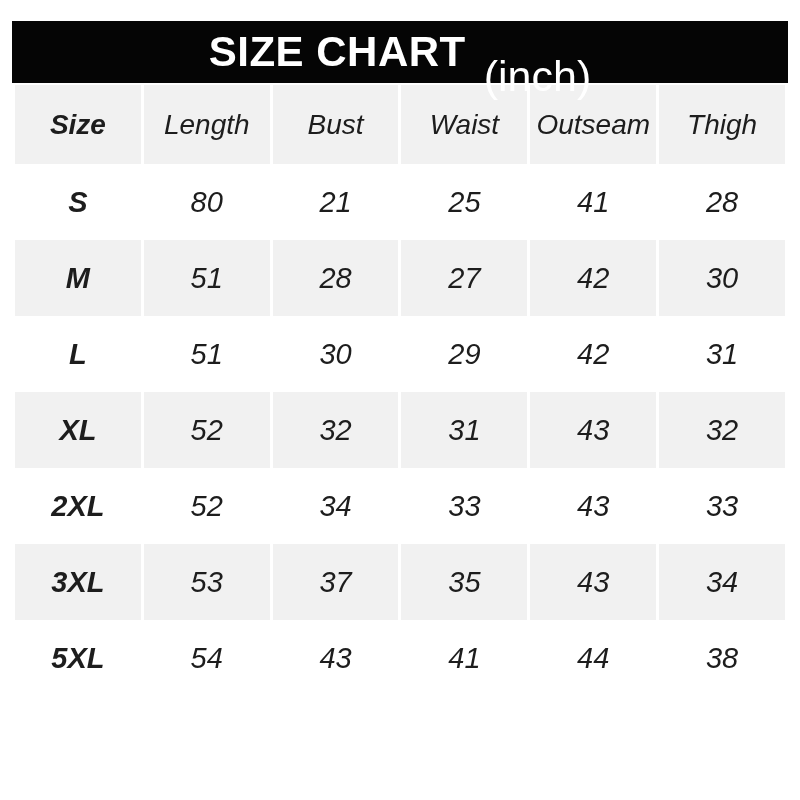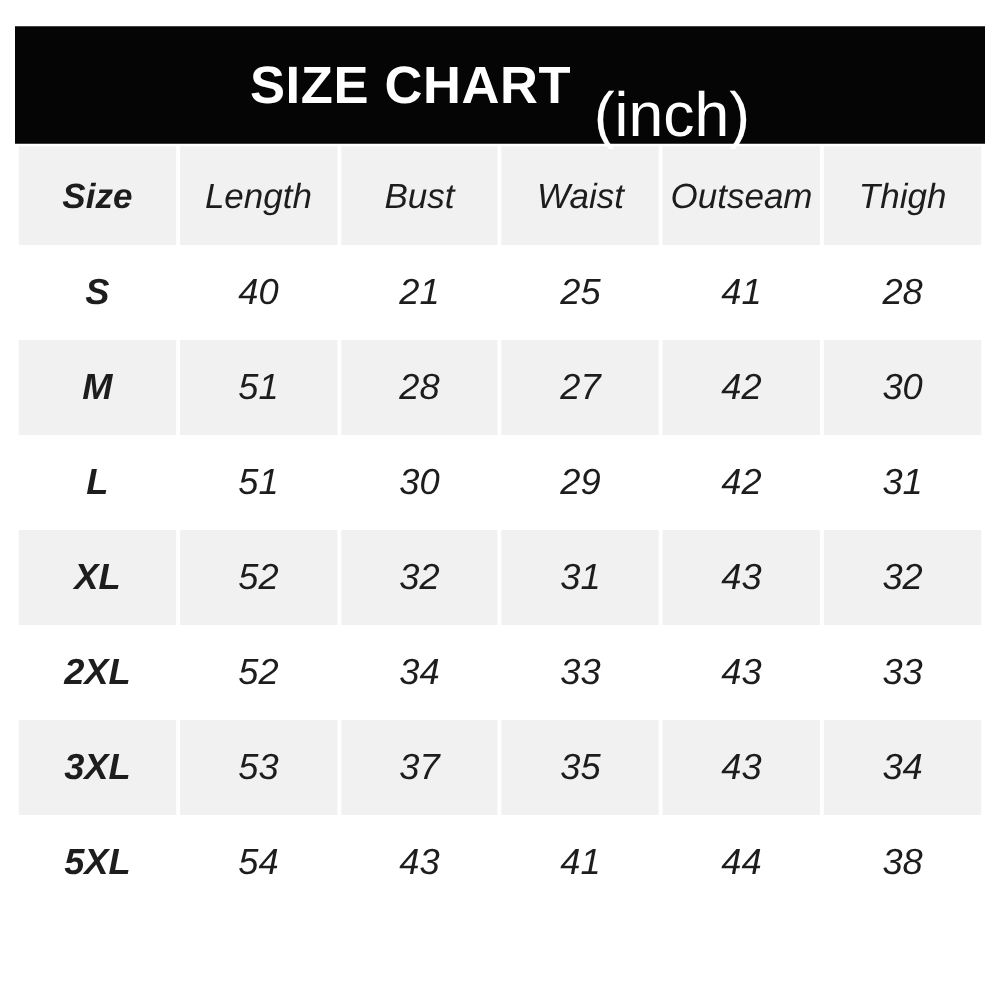--- a/index.html
+++ b/index.html
@@ -9,34 +9,34 @@
     width: 800px;
     font-family: "Liberation Sans", "DejaVu Sans", sans-serif;
   }
   .chart-wrap {
     width: 776px;
     margin: 21px auto 0 auto;
   }
   .banner {
     background: #050505;
     color: #ffffff;
-    height: 94px;
+    height: 62px;
     display: flex;
     align-items: center;
     justify-content: center;
     margin-bottom: 2px;
   }
   .banner .title-main {
     font-weight: 700;
     font-size: 42px;
     letter-spacing: 0.5px;
   }
   .banner .title-unit {
     font-weight: 400;
-    font-size: 50px;
+    font-size: 43px;
     margin-left: 18px;
     margin-top: 48px;
   }
   table.size-table {
     width: 100%;
     border-collapse: separate;
     border-spacing: 3px 0;
     table-layout: fixed;
     font-style: italic;
   }
@@ -89,21 +89,21 @@
           <th>Length</th>
           <th>Bust</th>
           <th>Waist</th>
           <th>Outseam</th>
           <th>Thigh</th>
         </tr>
     </thead>
     <tbody>
         <tr>
           <th>S</th>
-          <td>40</td>
+          <td>80</td>
           <td>21</td>
           <td>25</td>
           <td>41</td>
           <td>28</td>
         </tr>
         <tr>
           <th>M</th>
           <td>51</td>
           <td>28</td>
           <td>27</td>

